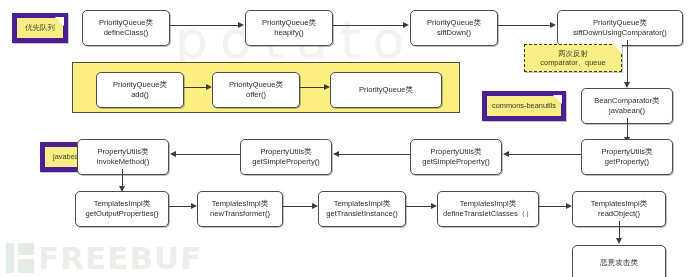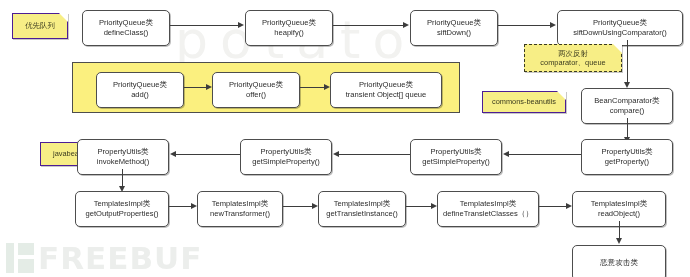--- a/index.html
+++ b/index.html
@@ -82,21 +82,21 @@
     padding: 17px 2px;
     box-shadow: 1px 1px 0 rgba(0,0,0,0.25);
   }
   .node .l1, .node .l2 { display: block; white-space: nowrap; }
 
   
   .note {
     position: absolute;
     box-sizing: border-box;
     background: #f7ee86;
-    border: 1px solid #4c1d95;
+    border: 5px solid #4c1d95;
     color: #3b3b1f;
     font-size: 7.4px;
     line-height: 10px;
     display: flex;
     align-items: center;
     justify-content: center;
     text-align: center;
     padding: 10px 4px;
     box-shadow: 1px 1px 0 rgba(0,0,0,0.22);
   }
@@ -210,21 +210,20 @@
     <span class="l2">add()</span>
   </div>
 
   <div class="node" style="left:212px; top:72px; width:88px; height:30px;">
     <span class="l1">PriorityQueue类</span>
     <span class="l2">offer()</span>
   </div>
 
   <div class="node" style="left:330px; top:72px; width:112px; height:30px;">
     <span class="l1">PriorityQueue类</span>
-    <span class="l2">transient Object[] queue</span>
   </div>
 
   <div class="ln h" style="left:184px; top:87px; width:22px;"></div>
   <div class="arrow right" style="left:206px; top:83.5px;"></div>
 
   <div class="ln h" style="left:300px; top:87px; width:24px;"></div>
   <div class="arrow right" style="left:324px; top:83.5px;"></div>
 
   <div class="note" style="left:482px; top:91px; width:84px; height:22px;">
     <span class="fold"></span>
@@ -232,21 +231,21 @@
   </div>
 
   <div class="note dashed" style="left:524px; top:44px; width:98px; height:28px;">
     <span class="fold"></span>
     <span>两次反射</span>
     <span>comparator、queue</span>
   </div>
 
   <div class="node" style="left:581px; top:88px; width:92px; height:30px;">
     <span class="l1">BeanComparator类</span>
-    <span class="l2">compare()</span>
+    <span class="l2">javabean()</span>
   </div>
 
   <div class="ln v" style="left:627px; top:40px; height:42px;"></div>
   <div class="arrow down" style="left:623.5px; top:82px;"></div>
 
   <div class="ln v" style="left:627px; top:118px; height:19px;"></div>
   <div class="arrow down" style="left:623.5px; top:137px;"></div>
 
   <div class="note" style="left:12px; top:142px; width:56px; height:24px;margin-left:28px;">
     <span class="fold"></span>

